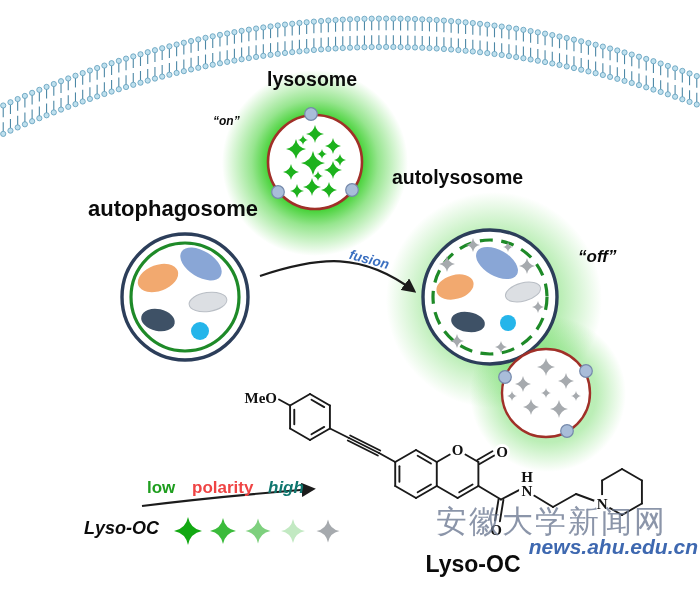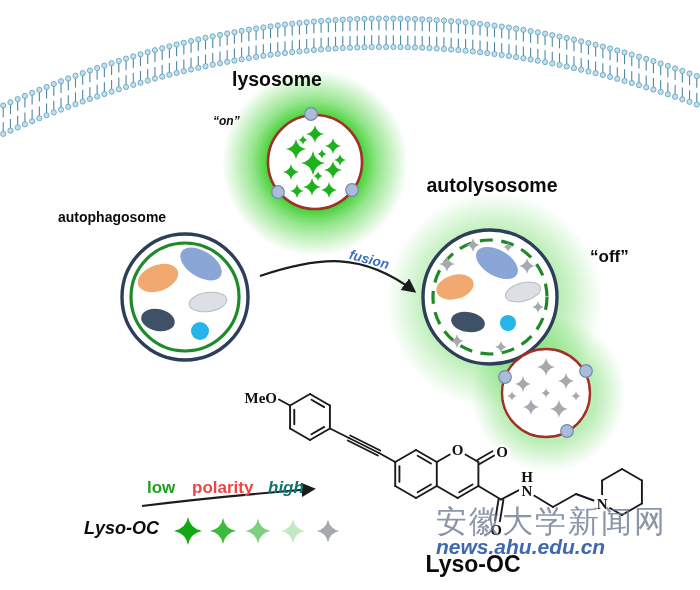--- a/index.html
+++ b/index.html
@@ -17,33 +17,33 @@
   .star-gray{fill:#a6aaae}
   .receptor{fill:#a9bdd9;stroke:#7589ab;stroke-width:1.2}
 
   
   #molecule line{stroke:#1a1a1a;stroke-width:1.9;stroke-linecap:round}
   .halo{fill:#fff;stroke:none}
   .atom{font-family:"Liberation Serif","DejaVu Serif",serif;font-size:15px;font-weight:bold;fill:#111}
 
   
   .lbl{position:absolute;color:#0b0b0b;font-weight:700;white-space:nowrap}
-  .lbl-lysosome{left:232px;top:68px;width:160px;font-size:19.5px}
+  .lbl-lysosome{left:232px;top:68px;width:160px;text-align:center;font-size:19.5px}
   .lbl-on{left:213px;top:114px;font-size:12px;font-style:italic}
-  .lbl-autophagosome{left:58px;top:209px;width:200px;text-align:left;font-size:14px}
-  .lbl-autolysosome{left:392px;top:174px;width:200px;text-align:center;font-size:19.5px}
-  .lbl-off{left:590px;top:247px;font-size:17px;}
+  .lbl-autophagosome{left:58px;top:196px;width:200px;text-align:right;font-size:22px}
+  .lbl-autolysosome{left:392px;top:166px;width:200px;font-size:19.5px}
+  .lbl-off{left:578px;top:247px;font-size:17px;font-style:italic}
   .lbl-fusion{left:349px;top:252px;font-size:13.5px;font-style:italic;color:#3a6fc0;transform:rotate(15deg)}
   .lbl-low{left:147px;top:478px;font-size:17px;color:#1f9e1f}
   .lbl-polarity{left:192px;top:478px;font-size:17px;color:#ef4444}
   .lbl-high{left:268px;top:478px;font-size:17px;font-style:italic;color:#0f766e}
   .lbl-probe{left:84px;top:518px;font-size:18px;font-style:italic;color:#0b0b0b}
   .lbl-title{left:393px;top:551px;width:160px;text-align:center;font-size:23px;font-weight:800}
   .wm1{right:2px;top:501px;width:262px;text-align:left;font-size:31px;font-weight:400;letter-spacing:2px;color:rgba(110,122,148,.8)}
-  .wm2{right:2px;top:535px;width:262px;text-align:left;font-size:21px;font-style:italic;font-weight:700;color:#3e68b0}
+  .wm2{right:2px;top:535px;width:262px;text-align:right;font-size:21px;font-style:italic;font-weight:700;color:#3e68b0}
 </style>
 </head>
 <body>
 
 <div id="app">
 
   <svg class="stage" width="700" height="590" viewBox="0 0 700 590">
     <defs>
       <radialGradient id="glowStrong">
         <stop offset="0" stop-color="#2ecc1e" stop-opacity="0.95"></stop>

